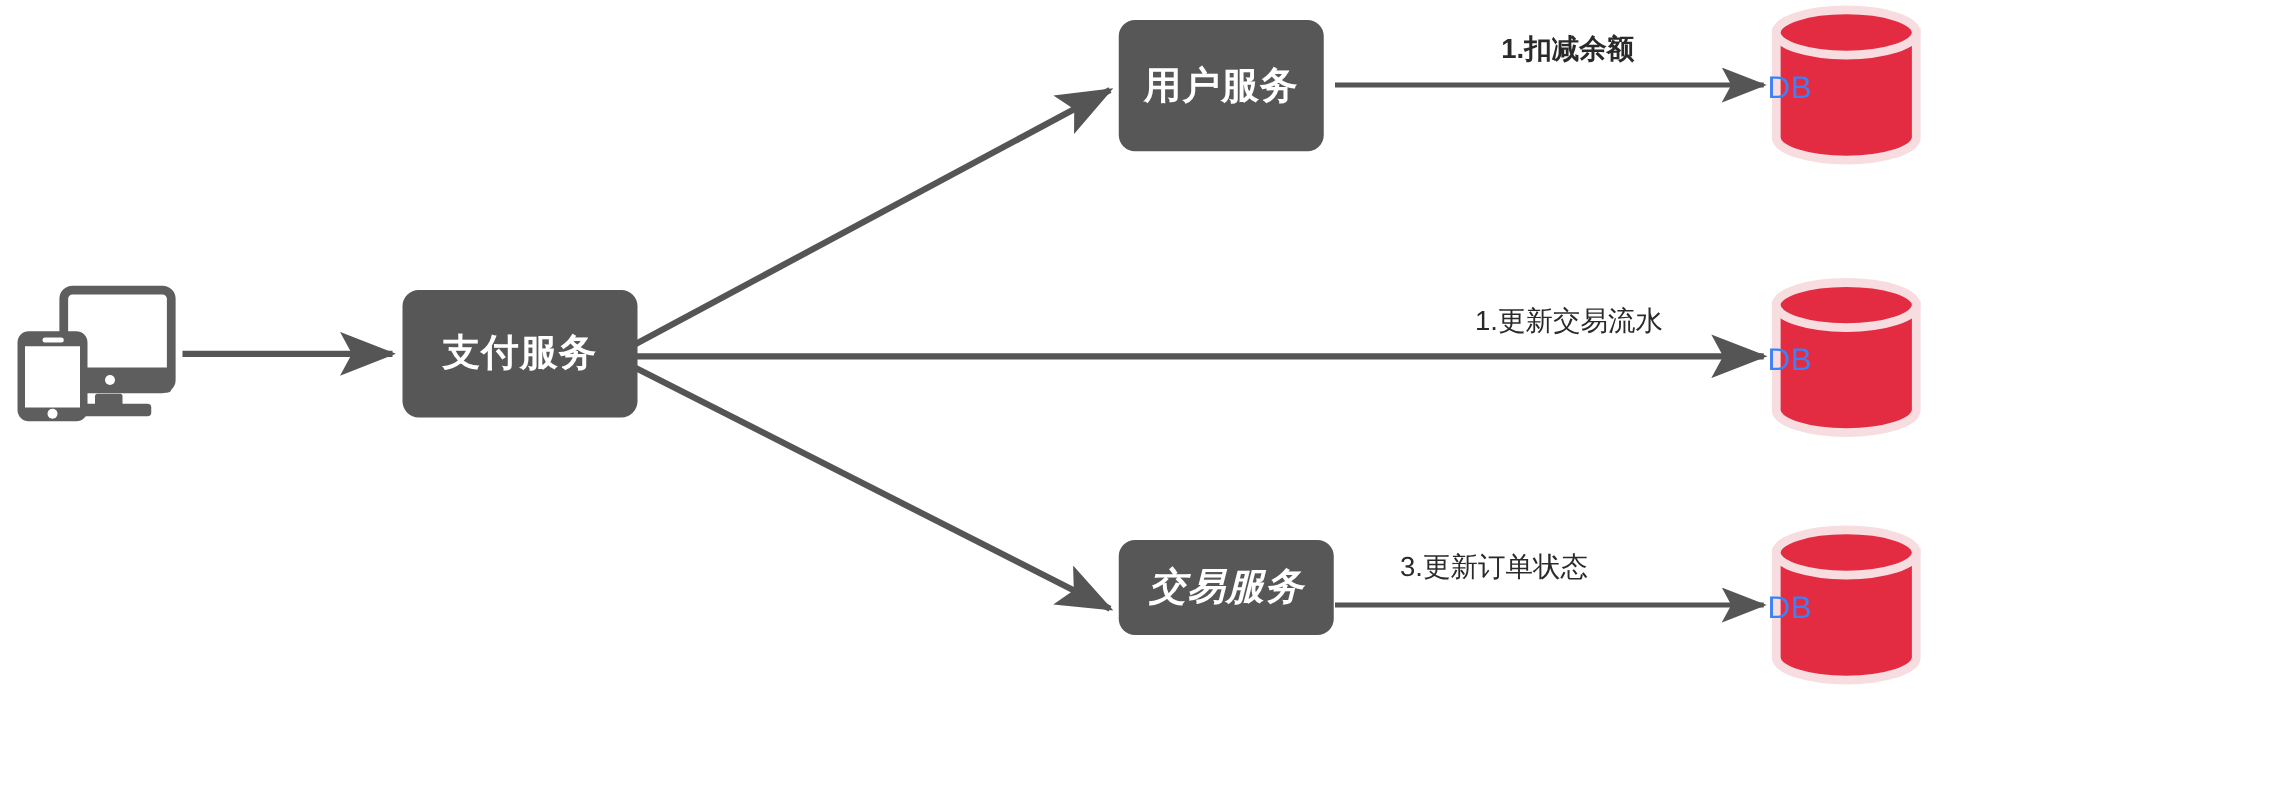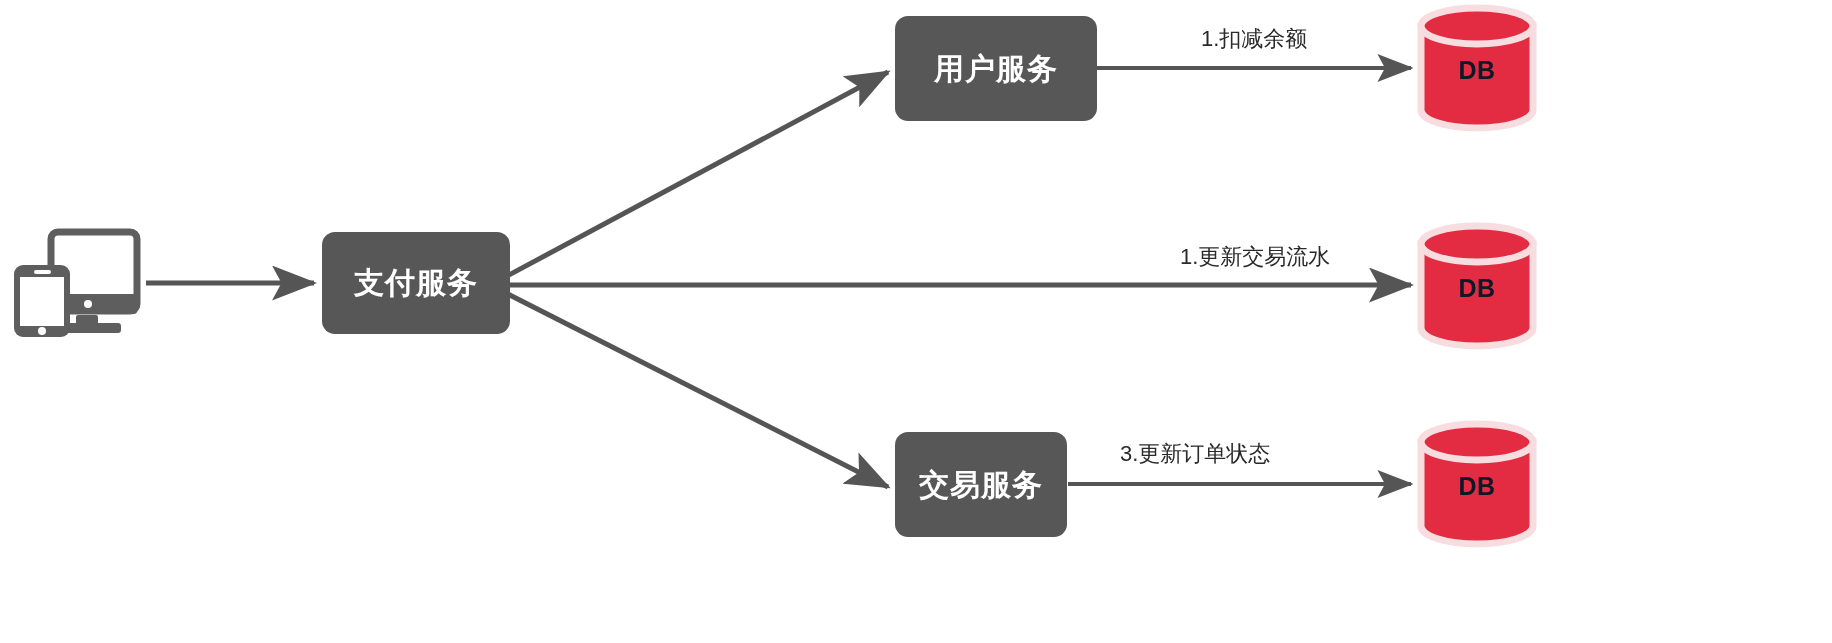--- a/index.html
+++ b/index.html
@@ -40,27 +40,27 @@
     font-weight: bold;
     letter-spacing: 1px;
     line-height: 1;
     white-space: nowrap;
   }
   .db-node {
     position: absolute;
   }
   .db-label {
     position: absolute;
-    color: #0f172a;
+    color: #3b82f6;
     font-size: 25px;
-    font-weight: bold;
+    font-weight: normal;
     letter-spacing: 0.5px;
     left: 0;
     right: 0;
-    text-align: center;
+    text-align: left;
   }
   .edge-label {
     position: absolute;
     color: #2a2a2a;
     font-size: 22px;
     line-height: 1;
     white-space: nowrap;
     font-weight: normal;
   }
   .client-icon {
@@ -105,25 +105,25 @@
     <rect x="6" y="39" width="56" height="72" rx="9" fill="#5e5e5e"></rect>
     <rect x="12" y="51" width="44" height="49" fill="#ffffff"></rect>
     <rect x="26" y="44" width="17" height="4" rx="2" fill="#ffffff"></rect>
     <circle cx="34" cy="105" r="4" fill="#ffffff"></circle>
   </svg>
 
   <div class="node-box" style="left:322px; top:232px; width:188px; height:102px;">
     <span class="node-label">支付服务</span>
   </div>
 
-  <div class="node-box" style="left:895px; top:16px; width:202px; height:105px;">
+  <div class="node-box" style="left:895px; top:16px; width:164px; height:105px;">
     <span class="node-label">用户服务</span>
   </div>
 
-  <div class="node-box" style="left:895px; top:432px; width:172px; height:105px;">
+  <div class="node-box" style="left:895px; top:432px; width:172px; height:76px;font-style:italic;">
     <span class="node-label">交易服务</span>
   </div>
 
   <div class="db-node" style="left:1414px; top:4px; width:126px; height:128px;">
     <svg width="126" height="128" viewBox="0 0 126 128" xmlns="http://www.w3.org/2000/svg">
       <path d="M7 22 V106 a56 18 0 0 0 112 0 V22 Z" fill="#e32b42" stroke="#f7dde0" stroke-width="7"></path>
       <ellipse cx="63" cy="22" rx="56" ry="18" fill="#e32b42" stroke="#f7dde0" stroke-width="7"></ellipse>
     </svg>
     <span class="db-label" style="top:52px;">DB</span>
   </div>
@@ -137,19 +137,19 @@
   </div>
 
   <div class="db-node" style="left:1414px; top:420px; width:126px; height:128px;">
     <svg width="126" height="128" viewBox="0 0 126 128" xmlns="http://www.w3.org/2000/svg">
       <path d="M7 22 V106 a56 18 0 0 0 112 0 V22 Z" fill="#e32b42" stroke="#f7dde0" stroke-width="7"></path>
       <ellipse cx="63" cy="22" rx="56" ry="18" fill="#e32b42" stroke="#f7dde0" stroke-width="7"></ellipse>
     </svg>
     <span class="db-label" style="top:52px;">DB</span>
   </div>
 
-  <div class="edge-label" style="left:1201px; top:28px;">1.扣减余额</div>
+  <div class="edge-label" style="left:1201px; top:28px;font-weight:bold;">1.扣减余额</div>
 
   <div class="edge-label" style="left:1180px; top:246px;">1.更新交易流水</div>
 
   <div class="edge-label" style="left:1120px; top:443px;">3.更新订单状态</div>
 
 </div>
 
 </body></html>

